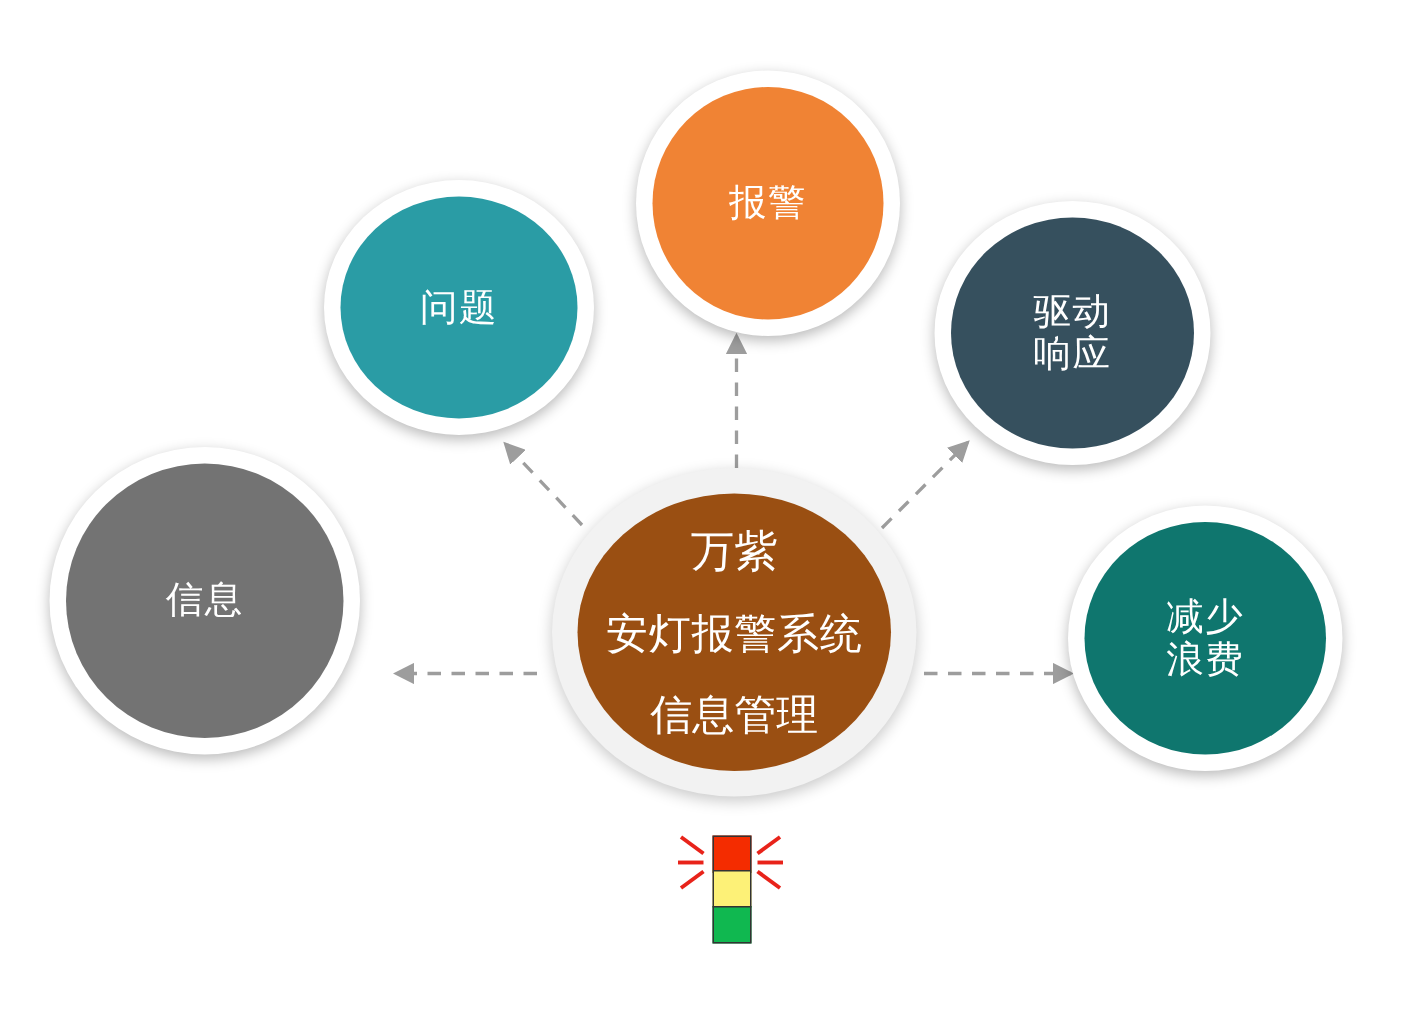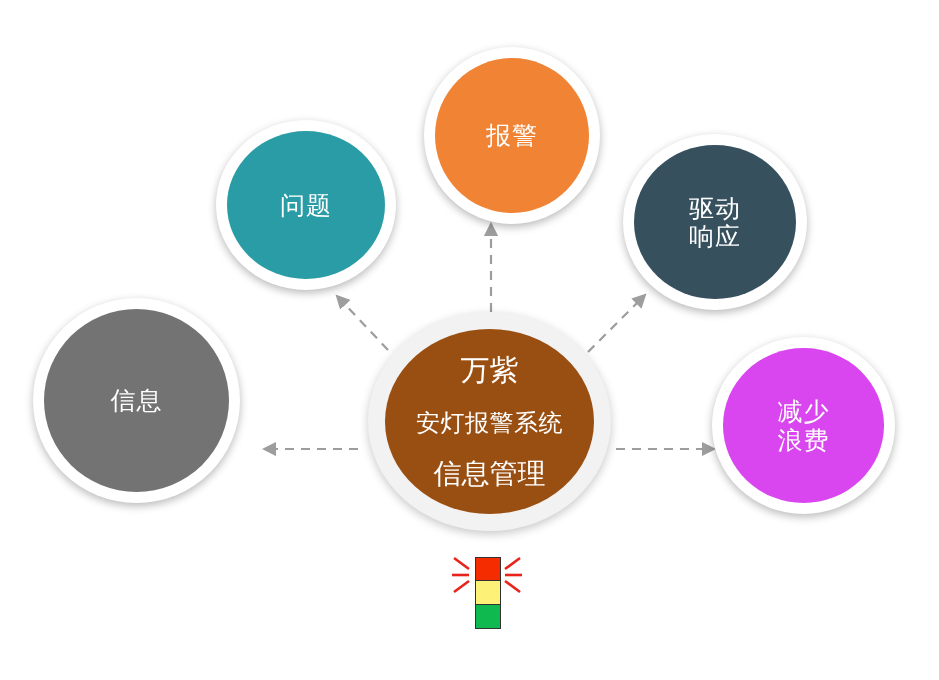--- a/index.html
+++ b/index.html
@@ -82,21 +82,21 @@
     height: calc(100% - 34px);
     border-radius: 50%;
     display: flex;
     flex-direction: column;
     align-items: center;
     justify-content: center;
     color: #ffffff;
     text-align: center;
   }
   #hub .hub-l1 { font-size: 29px; margin-bottom: 16px; white-space: nowrap; }
-  #hub .hub-l2 { font-size: 24px; margin-bottom: 16px; white-space: nowrap; letter-spacing: 0.5px; }
+  #hub .hub-l2 { font-size: 28px; margin-bottom: 16px; white-space: nowrap; letter-spacing: 0.5px; }
   #hub .hub-l3 { font-size: 28px; white-space: nowrap; }
 
   
   #andon {
     position: absolute;
     z-index: 4;
     left: 452px;
     top: 548px;
     width: 70px;
     height: 96px;
@@ -164,21 +164,21 @@
     </div>
   </div>
 
   <div class="node satellite" style="left:33px; top:298px; width:207px; height:205px;">
     <div class="disc" style="background: #737373; color: rgb(255, 255, 255);">
       <span class="ln">信息</span>
     </div>
   </div>
 
   <div class="node satellite" style="left:712px; top:337px; width:183px; height:177px;">
-    <div class="disc" style="background: #d946ef; color: rgb(255, 255, 255);">
+    <div class="disc" style="background: #0f766e; color: rgb(255, 255, 255);">
       <span class="ln">减少</span>
       <span class="ln">浪费</span>
     </div>
   </div>
 
   <div id="hub" style="background: rgb(242, 242, 242);">
     <div class="disc" style="background: rgb(154, 79, 18); color: rgb(255, 255, 255);">
       <span class="hub-l1">万紫</span>
       <span class="hub-l2">安灯报警系统</span>
       <span class="hub-l3">信息管理</span>

